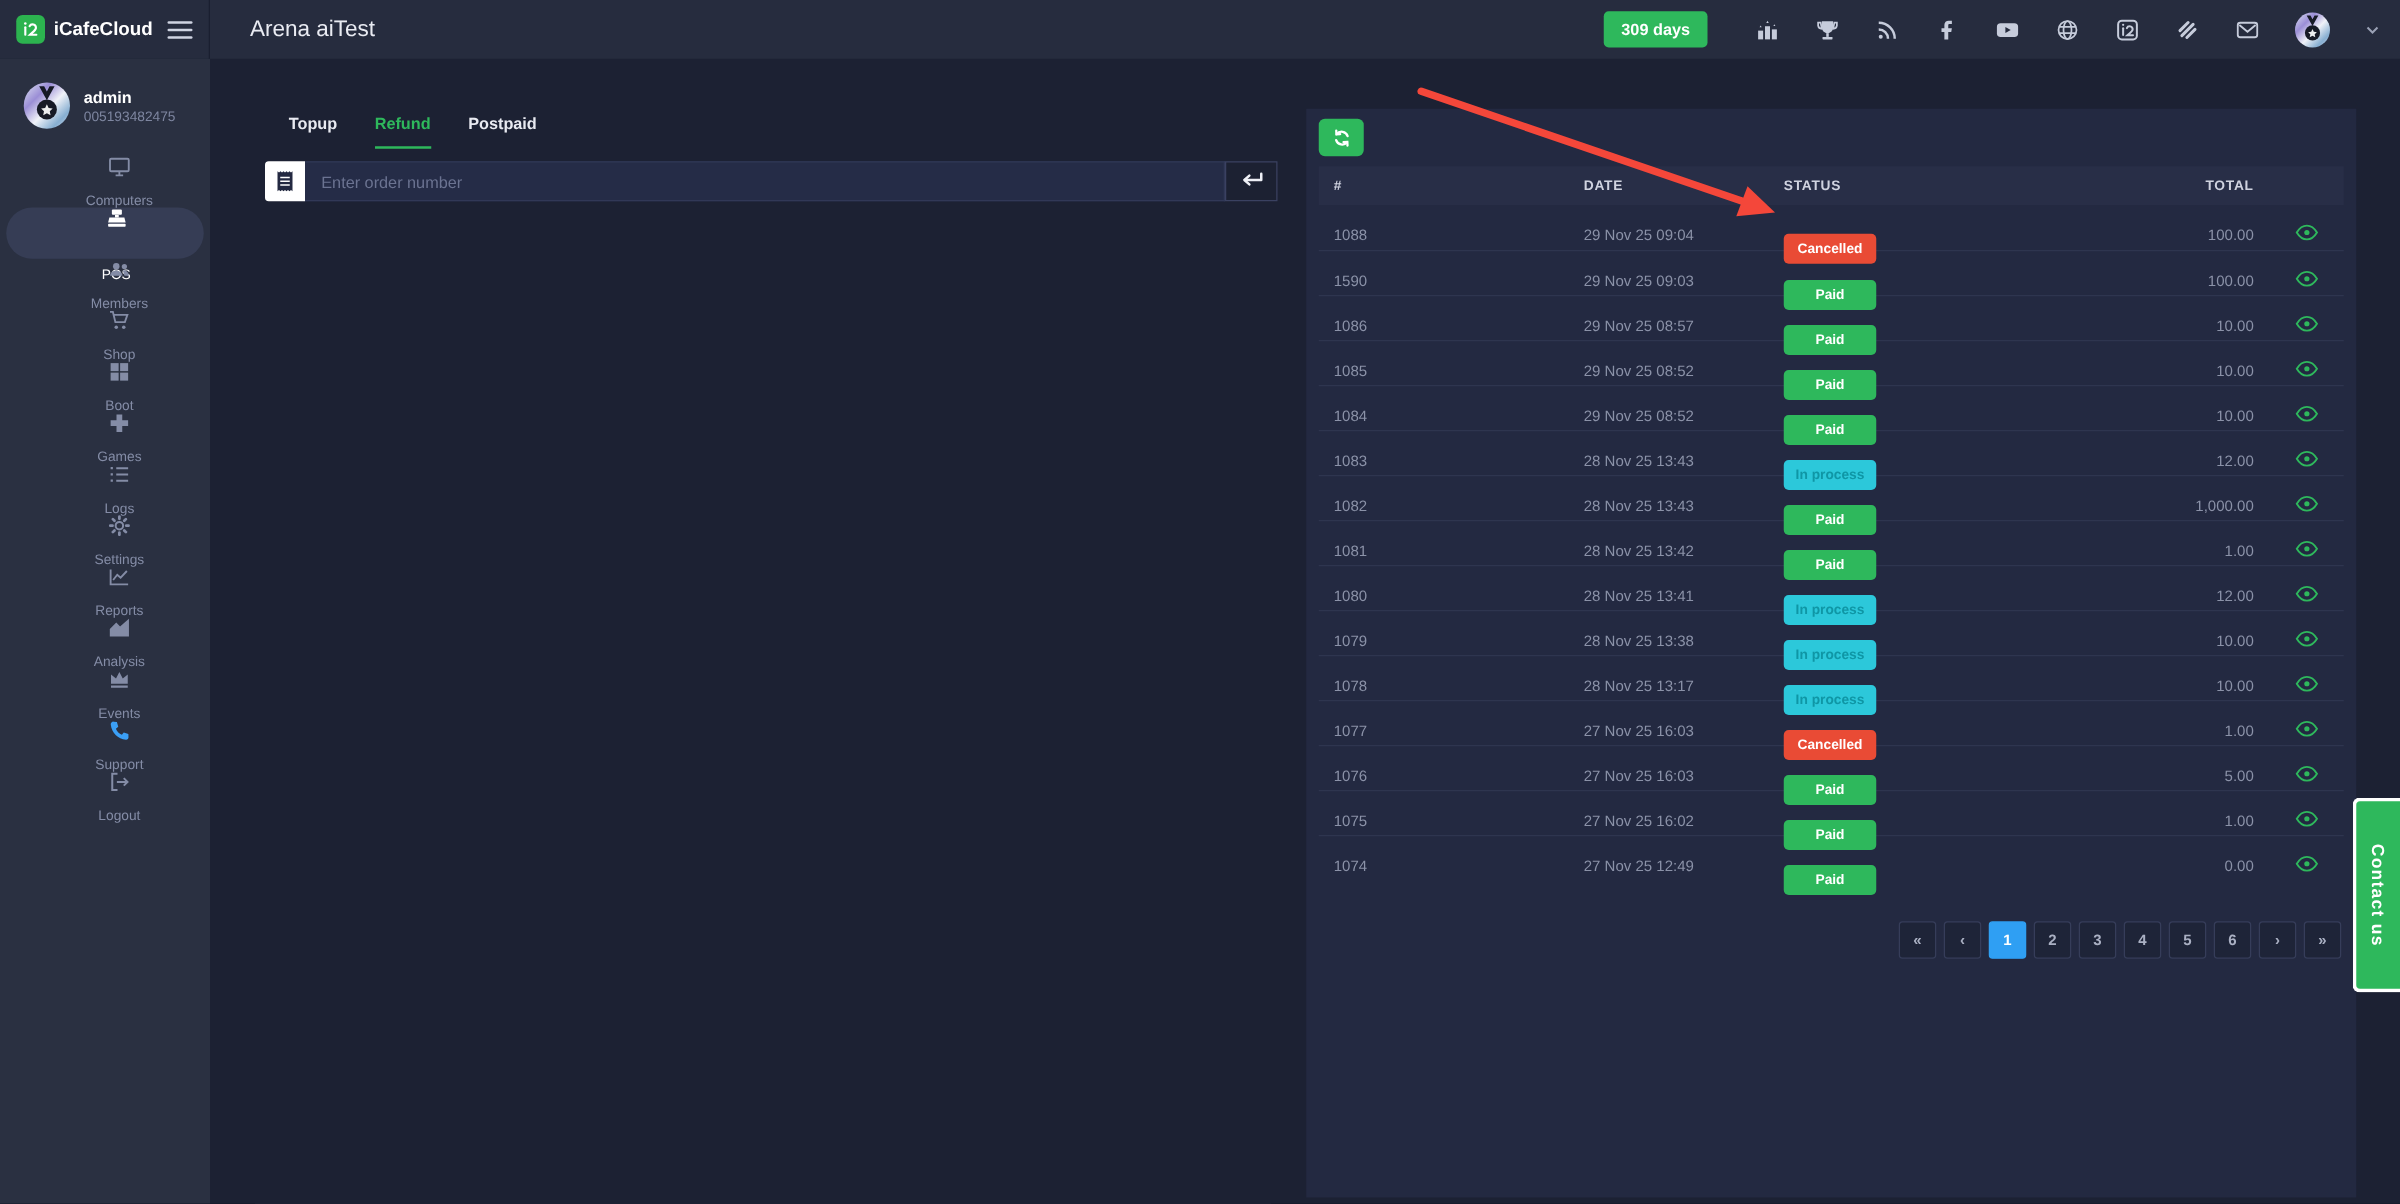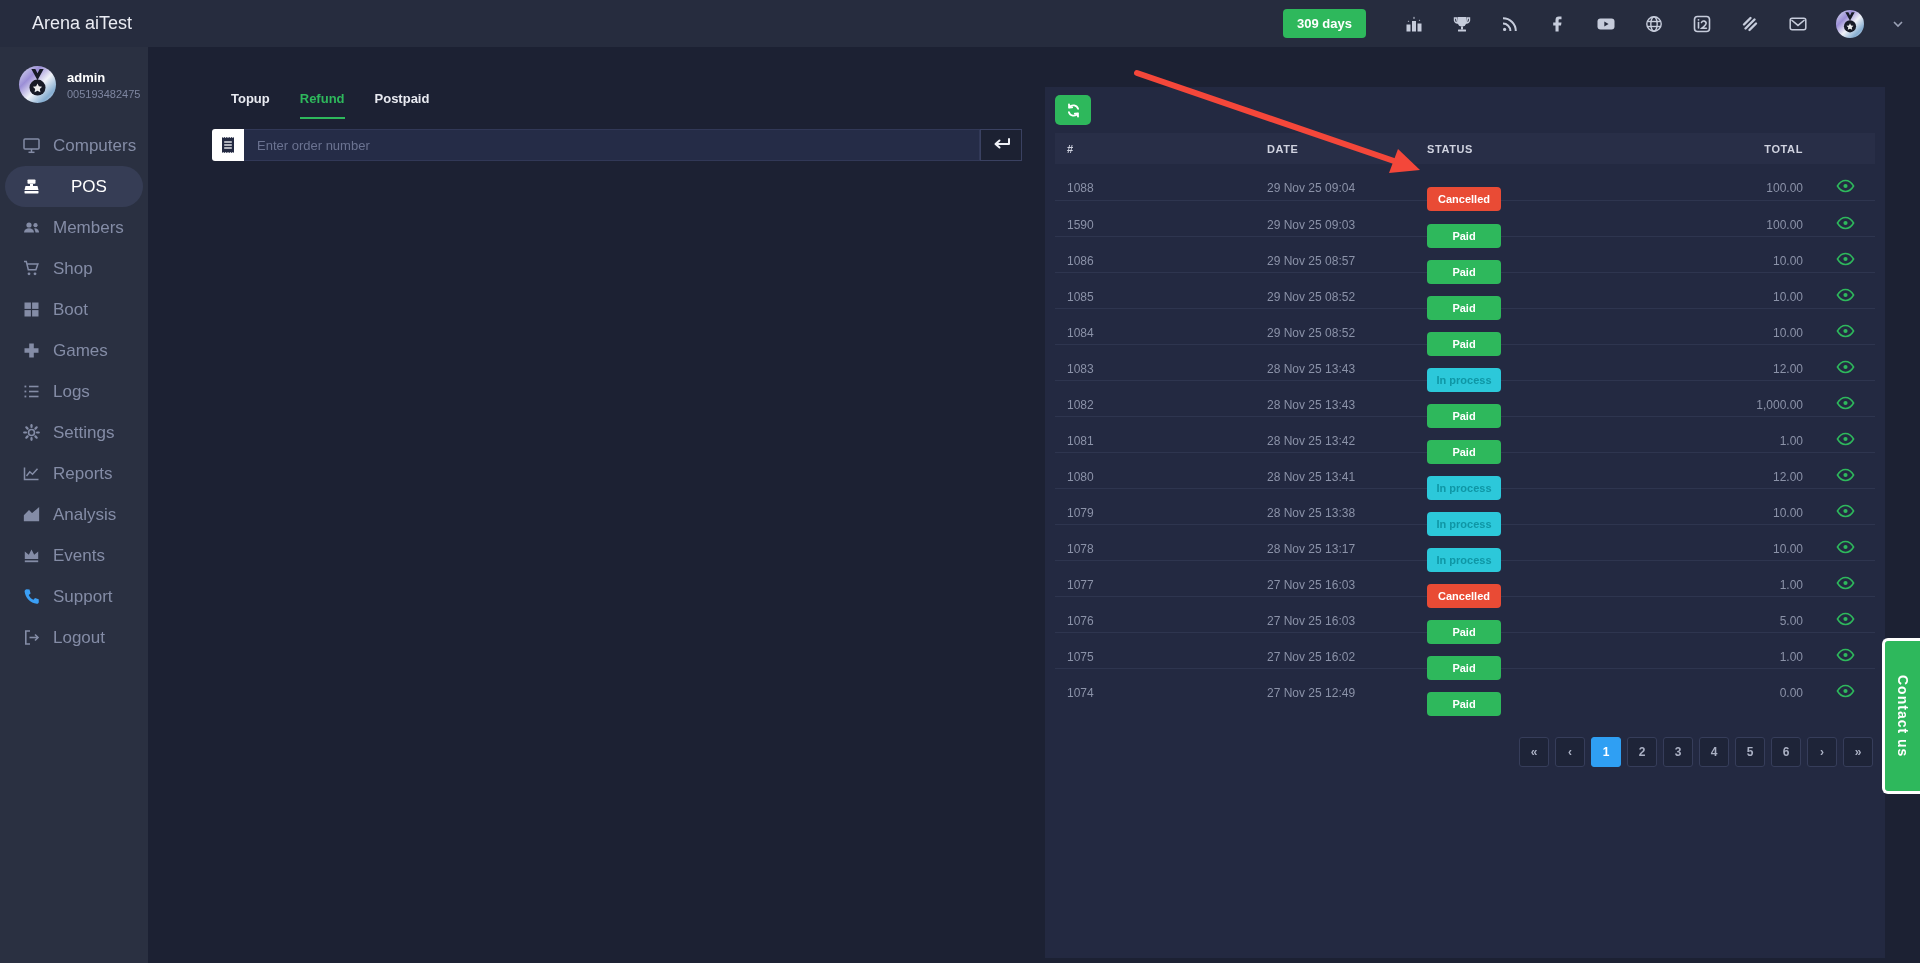--- a/index.html
+++ b/index.html
@@ -18,29 +18,29 @@
   .topbar-right { margin-left:auto; display:flex; align-items:center; gap:28px; padding-right:16px; }
   .days-btn { background:#2eb85c; color:#fff; font-size:13px; font-weight:bold; padding:7px 14px; border-radius:4px; margin-right:10px; cursor:pointer; }
   .tb-icon { width:20px; height:20px; color:#c6ccdb; display:flex; align-items:center; justify-content:center; cursor:pointer; }
   .tb-icon svg { width:18px; height:18px; }
   .avatar { width:28px; height:28px; border-radius:50%; overflow:hidden; position:relative; flex:0 0 auto;
             background:linear-gradient(135deg,#dfe5f2 0%,#9b8ed6 30%,#f0f2f8 55%,#86aed1 80%,#cfd6e8 100%); cursor:pointer; }
   .avatar svg { position:absolute; inset:0; }
   .chev { width:12px; height:12px; color:#9aa1b5; display:flex; align-items:center; cursor:pointer; }
 
   
-  .sidebar { position:absolute; top:47px; left:0; width:148px; bottom:0; background:#2a3041; z-index:10; }
+  .sidebar { position:absolute; top:47px; left:0; width:168px; bottom:0; background:#2a3041; z-index:10; }
   .user { display:flex; gap:11px; padding:19px 14px 8px 19px; align-items:center; }
   .user-avatar { width:37px; height:37px; border-radius:50%; overflow:hidden; position:relative; flex:0 0 auto;
                  background:linear-gradient(135deg,#dfe5f2 0%,#9b8ed6 30%,#f0f2f8 55%,#86aed1 80%,#cfd6e8 100%); }
   .user-avatar svg { position:absolute; inset:0; }
   .user-name { color:#ffffff; font-weight:bold; font-size:13px; }
   .user-id { color:#7e86a0; font-size:11px; margin-top:3px; }
   .menu { margin-top:14px; }
-  .menu-item { height:41px; display:flex; align-items:center; gap:13px; padding-left:23px; color:#848ca6; font-size:17px; cursor:pointer; }
+  .menu-item { height:41px; display:flex; align-items:center; gap:13px; padding-left:23px; color:#848ca6; font-size:11px; cursor:pointer;flex-direction:column; }
   .menu-item .mi { width:17px; height:17px; display:flex; align-items:center; justify-content:center; }
   .menu-item .mi svg { width:17px; height:17px; }
   .menu-item.active { background:#363d55; border-radius:21px; margin:0 5px; padding-left:18px; color:#ffffff;gap:31px; }
   .mi.blue { color:#3b9ff5; }
 
   
   .tabs { position:absolute; left:231px; top:91px; display:flex; gap:30px; z-index:5;justify-content:center; }
   .tab { font-size:13px; font-weight:bold; color:#e8eaf1; padding-bottom:11px; cursor:pointer; border-bottom:2px solid transparent; }
   .tab.active { color:#2eb85c; border-bottom-color:#2eb85c; }
   .search-row { position:absolute; left:212px; top:129px; width:810px; height:32px; display:flex; align-items:stretch; z-index:5; }
@@ -72,20 +72,37 @@
   .arrow-overlay { position:absolute; inset:0; width:1920px; height:963px; pointer-events:none; z-index:30; }
   .contact-us { position:absolute; right:0; top:638px; width:38px; height:156px; background:#2eb85c; border:3px solid #ffffff; border-right:none; border-radius:6px 0 0 6px; display:flex; align-items:center; justify-content:center; z-index:40; cursor:pointer; }
   .contact-us span { writing-mode:vertical-rl; color:#ffffff; font-weight:bold; font-size:14px; letter-spacing:1px; }
 </style>
 </head>
 <body>
 
 <div id="app">
 
   <div class="topbar">
+    <div class="brand">
+      <span class="logo-box">
+        <svg viewBox="0 0 20 20" width="17" height="17">
+            <g fill="none" stroke="#ffffff" stroke-width="2" stroke-linecap="round">
+              <line x1="5" y1="8" x2="5" y2="15"></line>
+              <circle cx="5" cy="4.4" r="1.2" fill="#fff" stroke="none"></circle>
+              <path d="M9 7 a3.2 3.2 0 0 1 6 1.6 c0 2-2.5 3.5-5.6 6.4 h6"></path>
+            </g>
+          </svg>
+      </span>
+      <span class="brand-name">iCafeCloud</span>
+      <span class="hamburger">
+          <i></i>
+          <i></i>
+          <i></i>
+        </span>
+    </div>
     <div class="page-title">Arena aiTest</div>
     <div class="topbar-right">
       <span class="days-btn">309 days</span>
       <span class="tb-icon">
         <svg viewBox="0 0 18 18" fill="currentColor">
             <rect x="1.5" y="9.5" width="4" height="7"></rect>
             <rect x="7" y="6" width="4" height="10.5"></rect>
             <rect x="12.5" y="8.5" width="4" height="8"></rect>
             <path d="M3.5 5.4 l.8 1.4 -1.6 0 z"></path>
             <path d="M9 1.6 l1 1.8 -2 0 z"></path>

